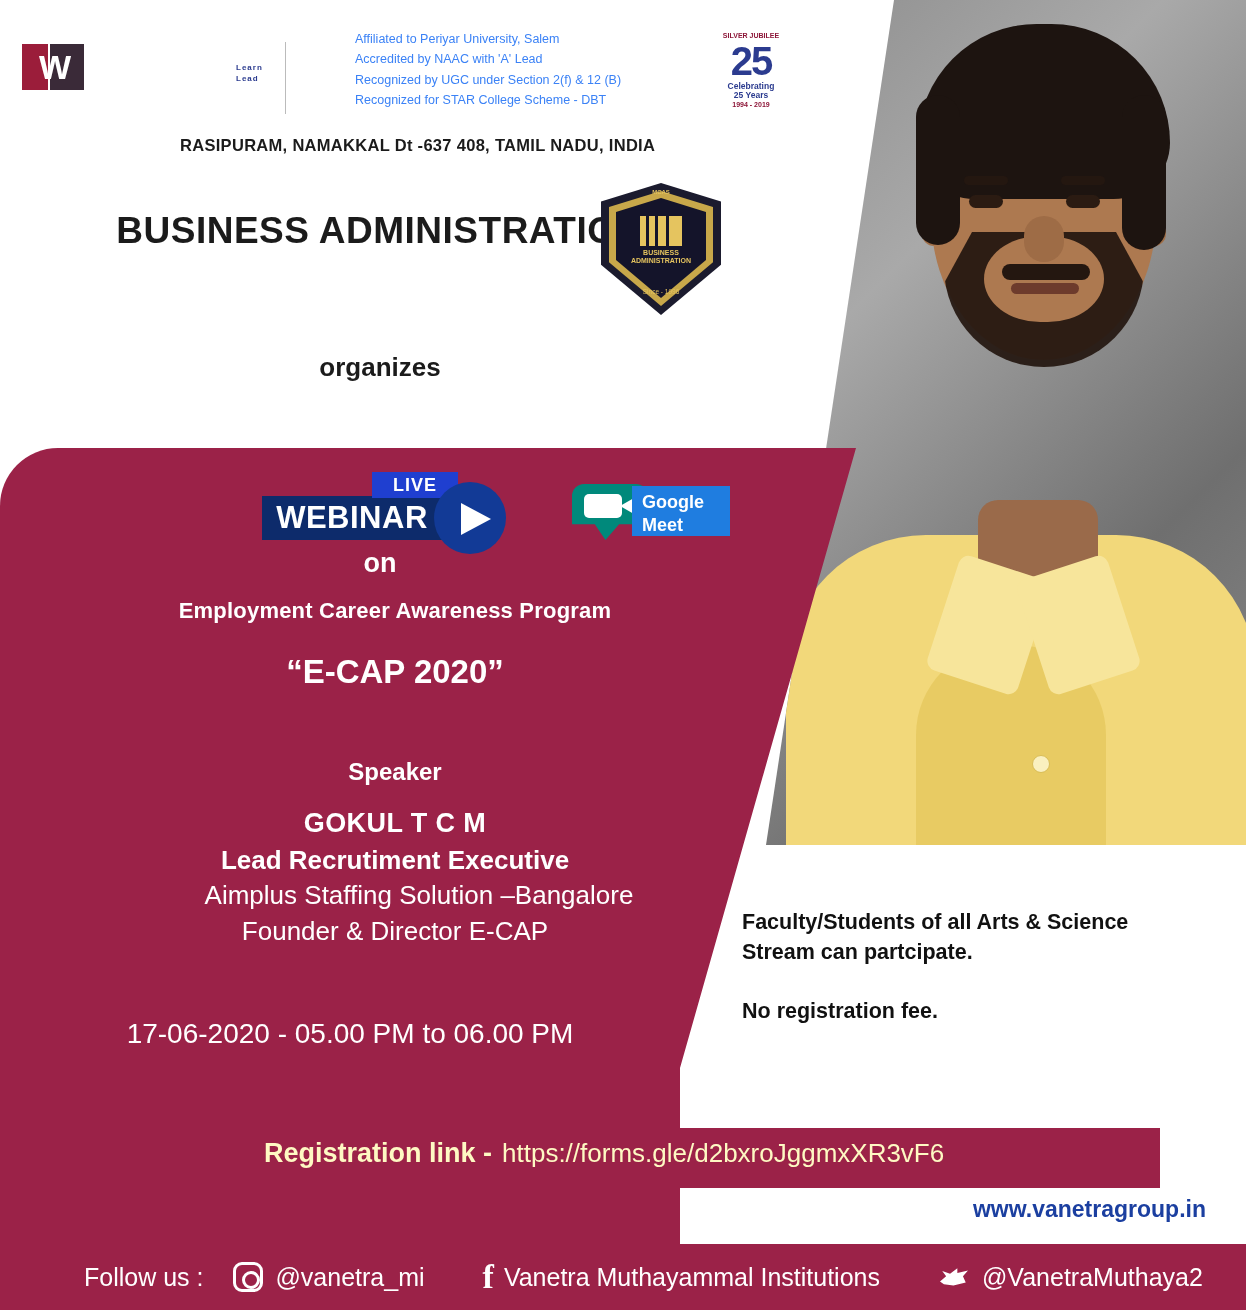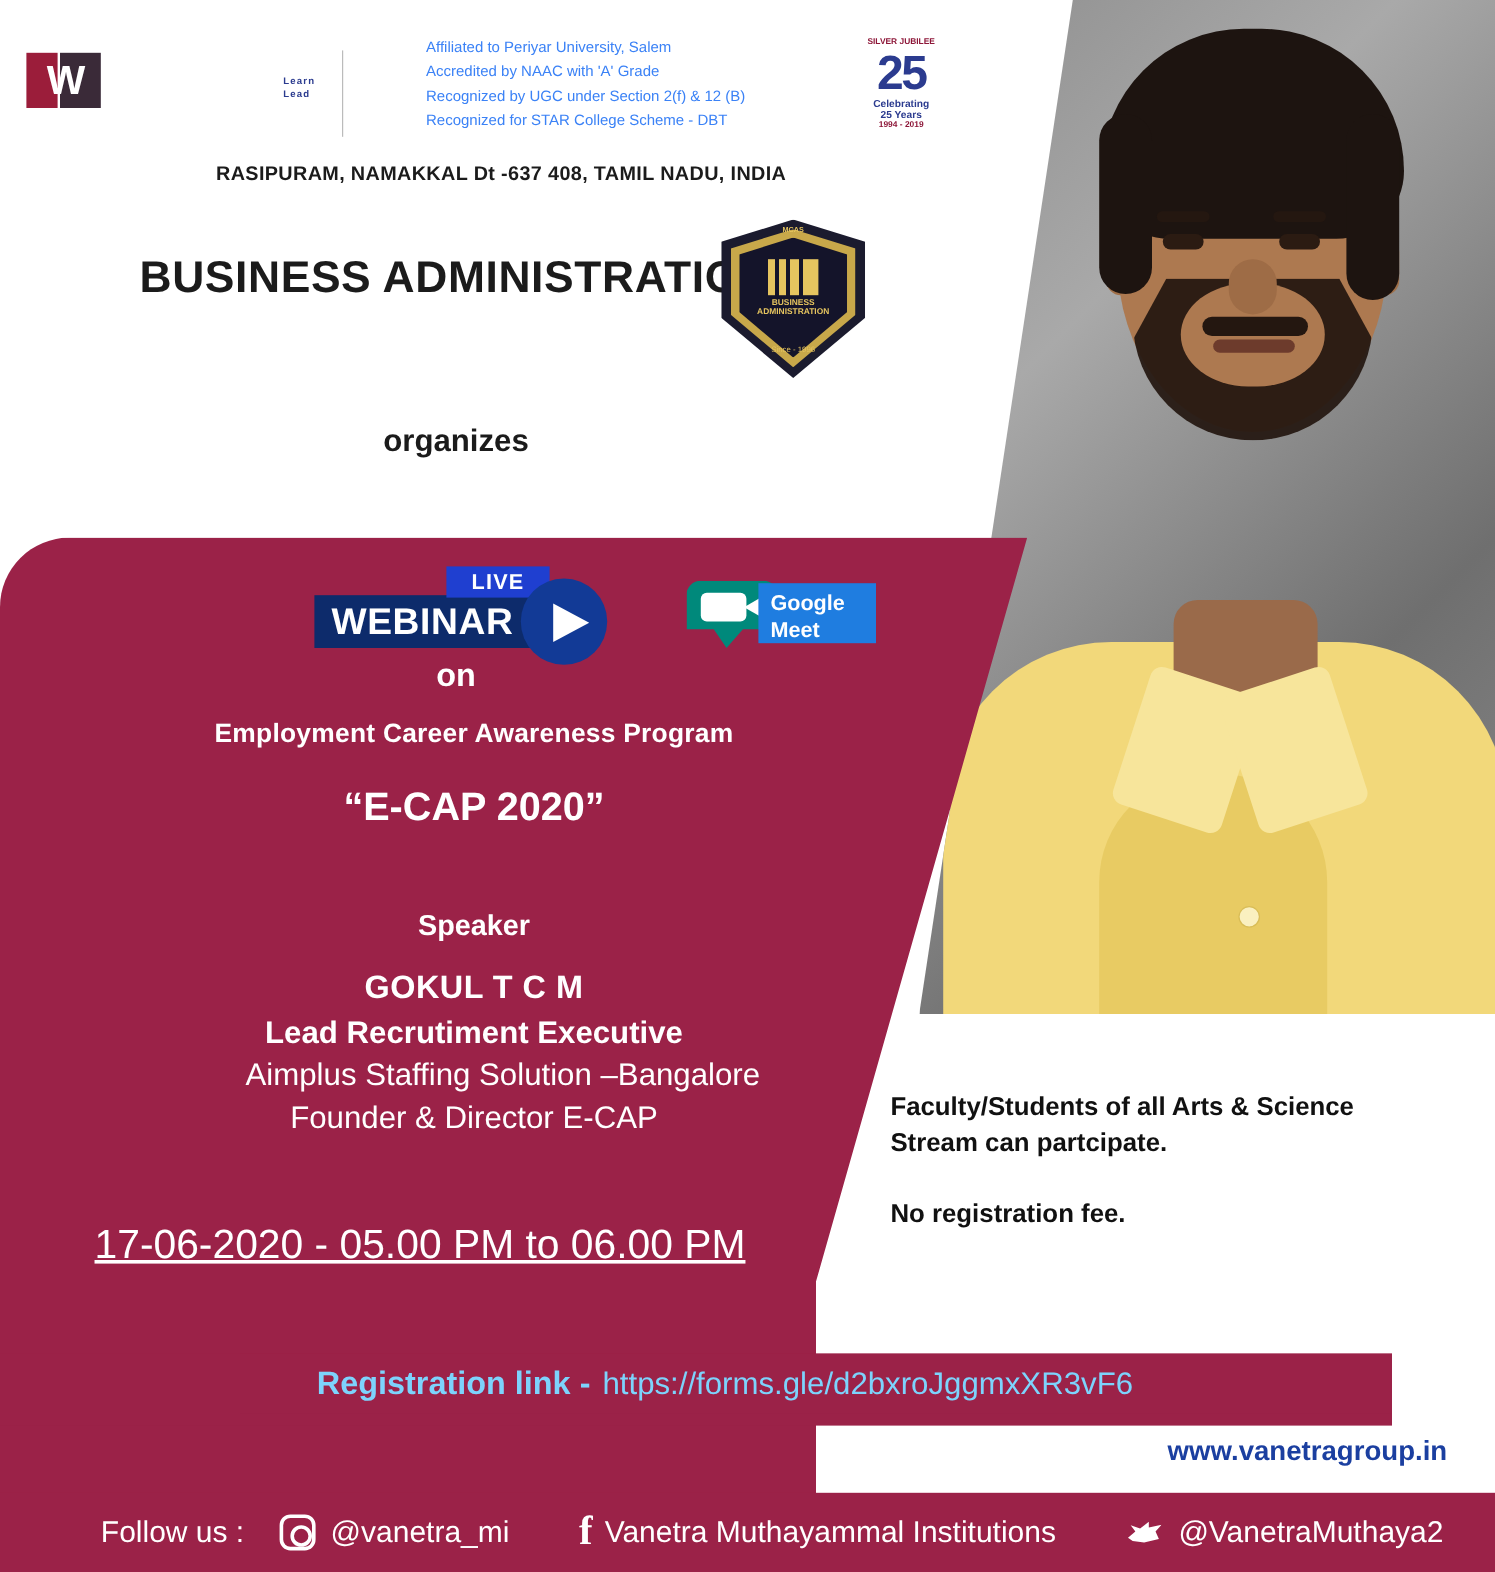--- a/index.html
+++ b/index.html
@@ -307,36 +307,36 @@
   .speaker-role2 {
     position: absolute; left: 0; top: 880px; width: 790px; text-align: center;
     color: #fff; font-size: 26px; padding-left: 48px;
   }
   .speaker-role3 {
     position: absolute; left: 0; top: 916px; width: 790px; text-align: center;
     color: #fff; font-size: 26px;
   }
   .datetime {
     position: absolute; left: 0; top: 1018px; width: 700px; text-align: center;
-    color: #fff; font-size: 34px; text-decoration: underline;
+    color: #fff; font-size: 28px;
   }
 
   
   .info {
     position: absolute; left: 742px; top: 908px; width: 440px;
     color: #111;
   }
   .info p {
     font-size: 21.5px; font-weight: bold; line-height: 1.38; margin-bottom: 30px;
   }
 
   
   .reg-bar {
     position: absolute; left: 200px; top: 1128px; width: 960px; height: 50px;
-    background: #9b2248; color: #7dd3fc;
+    background: #9b2248; color: #fef9c3;
     display: flex; align-items: center; padding-left: 64px;
   }
   .reg-label { font-size: 27px; font-weight: bold; margin-right: 10px; }
   .reg-url { font-size: 26px; }
 
   .website {
     position: absolute; right: 40px; top: 1196px;
     color: #1b3fa0; font-size: 23px; font-weight: bold;
   }
 
@@ -378,21 +378,21 @@
       <div class="sq-dark"></div>
       <div class="v-white">W</div>
     </div>
   </div>
 
   <div class="learn-lead">Learn<br>Lead</div>
   <div class="divider-v"></div>
 
   <div class="accred">
     <div>Affiliated to Periyar University, Salem</div>
-    <div>Accredited by NAAC with 'A' Grade</div>
+    <div>Accredited by NAAC with 'A' Lead</div>
     <div>Recognized by UGC under Section 2(f) &amp; 12 (B)</div>
     <div>Recognized for STAR College Scheme - DBT</div>
   </div>
 
   <div class="silver-jubilee">
     <div class="sj-top">SILVER JUBILEE</div>
     <div class="sj-num">25</div>
     <div class="sj-cel">Celebrating<br>25 Years</div>
     <div class="sj-yrs">1994 - 2019</div>
   </div>

